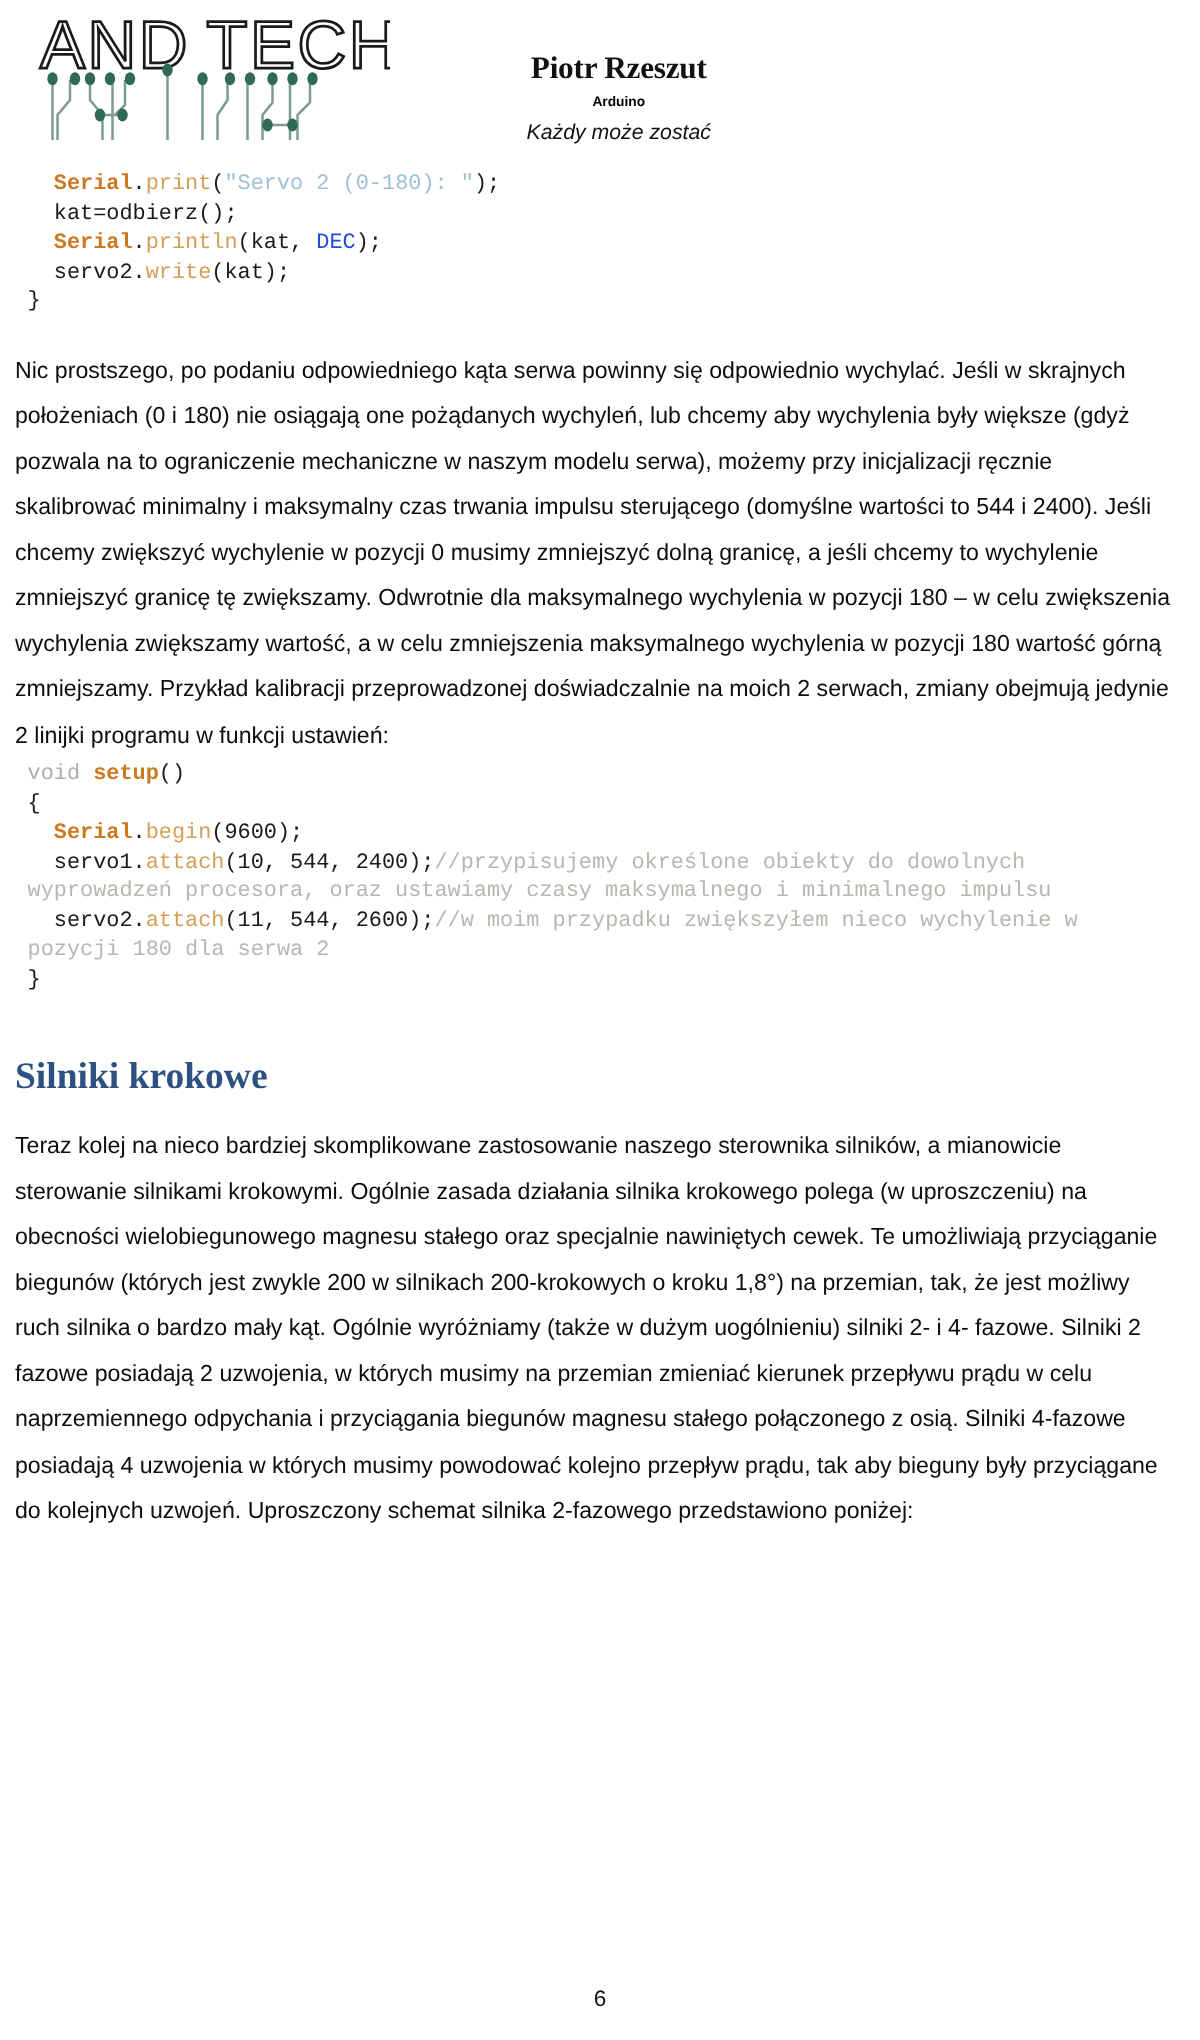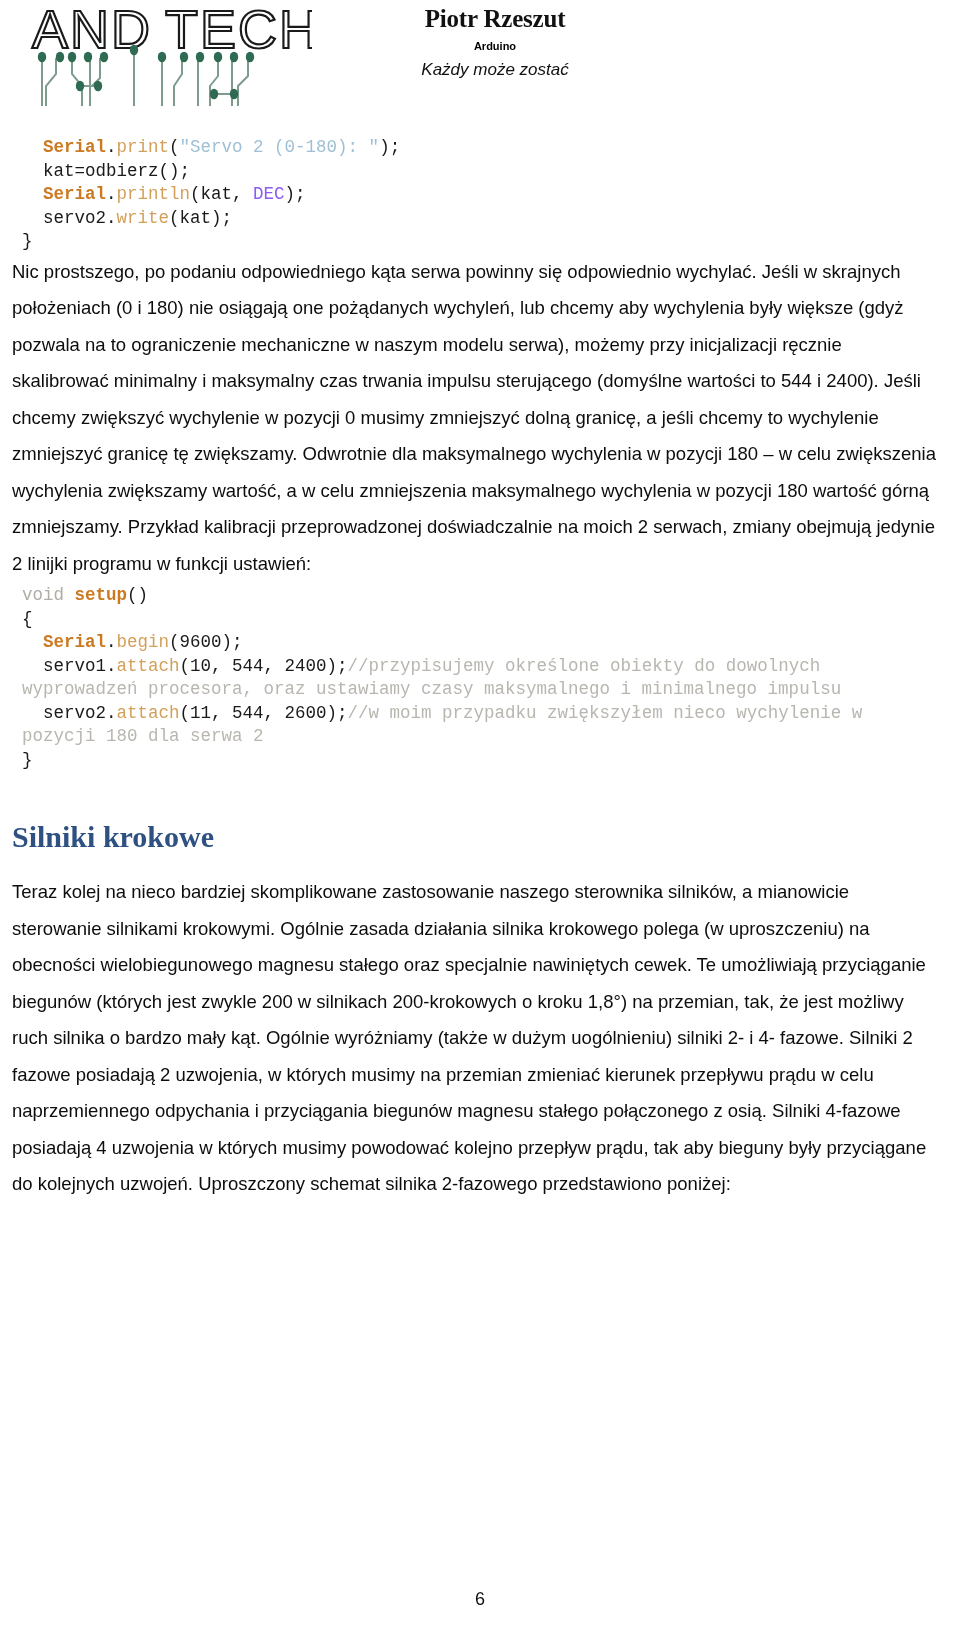--- a/index.html
+++ b/index.html
@@ -22,21 +22,21 @@
     height: 1632px;
     background: #ffffff;
     box-sizing: border-box;
   }
 
   
   .header {
     position: relative;
     height: 118px;
     display: flex;
-    align-items: flex-start;
+    align-items: flex-end;
   }
   .logo-wrap {
     width: 330px;
     padding-left: 22px;
     padding-top: 2px;
     box-sizing: border-box;
   }
   .logo-svg { display: block; }
 
   .header-titles {
@@ -79,39 +79,39 @@
     color: #1a1a1a;
     padding-left: 22px;
     padding-right: 30px;
   }
   .code-1 { margin-top: 18px; }
   .code-2 { margin-top: 2px; }
 
   .tok-cls   { color: #cc7a22; font-weight: bold; }   
   .tok-fn    { color: #d3a05a; }                       
   .tok-str   { color: #9fc0d4; }                       
-  .tok-const { color: #8b5cf6; }                       
+  .tok-const { color: #1d4ed8; }                       
   .tok-kw    { color: #b0ada6; margin-top: 28px; }                       
   .tok-kw2   { color: #cc7a22; font-weight: bold; }    
   .tok-cmt   { color: #b9b6b0; }                       
   .tok-plain { color: #1a1a1a; }
 
   
   .body-text {
     font-family: "Liberation Sans", sans-serif;
     font-size: 18.5px;
     line-height: 36.5px;
     color: #0d0d0d;
     text-align: left;
     padding-left: 12px;
     padding-right: 22px;
     font-stretch: condensed;
     transform-origin: left top;
   }
-  .para-1 { margin-top: 0; }
+  .para-1 { margin-top: 24px; }
   .para-2 { margin-top: 6px; }
 
   
   .section-heading {
     font-family: "Liberation Serif", "DejaVu Serif", serif;
     font-weight: bold;
     font-size: 30px;
     line-height: 38px;
     color: #2e5181;
     padding-left: 12px;

